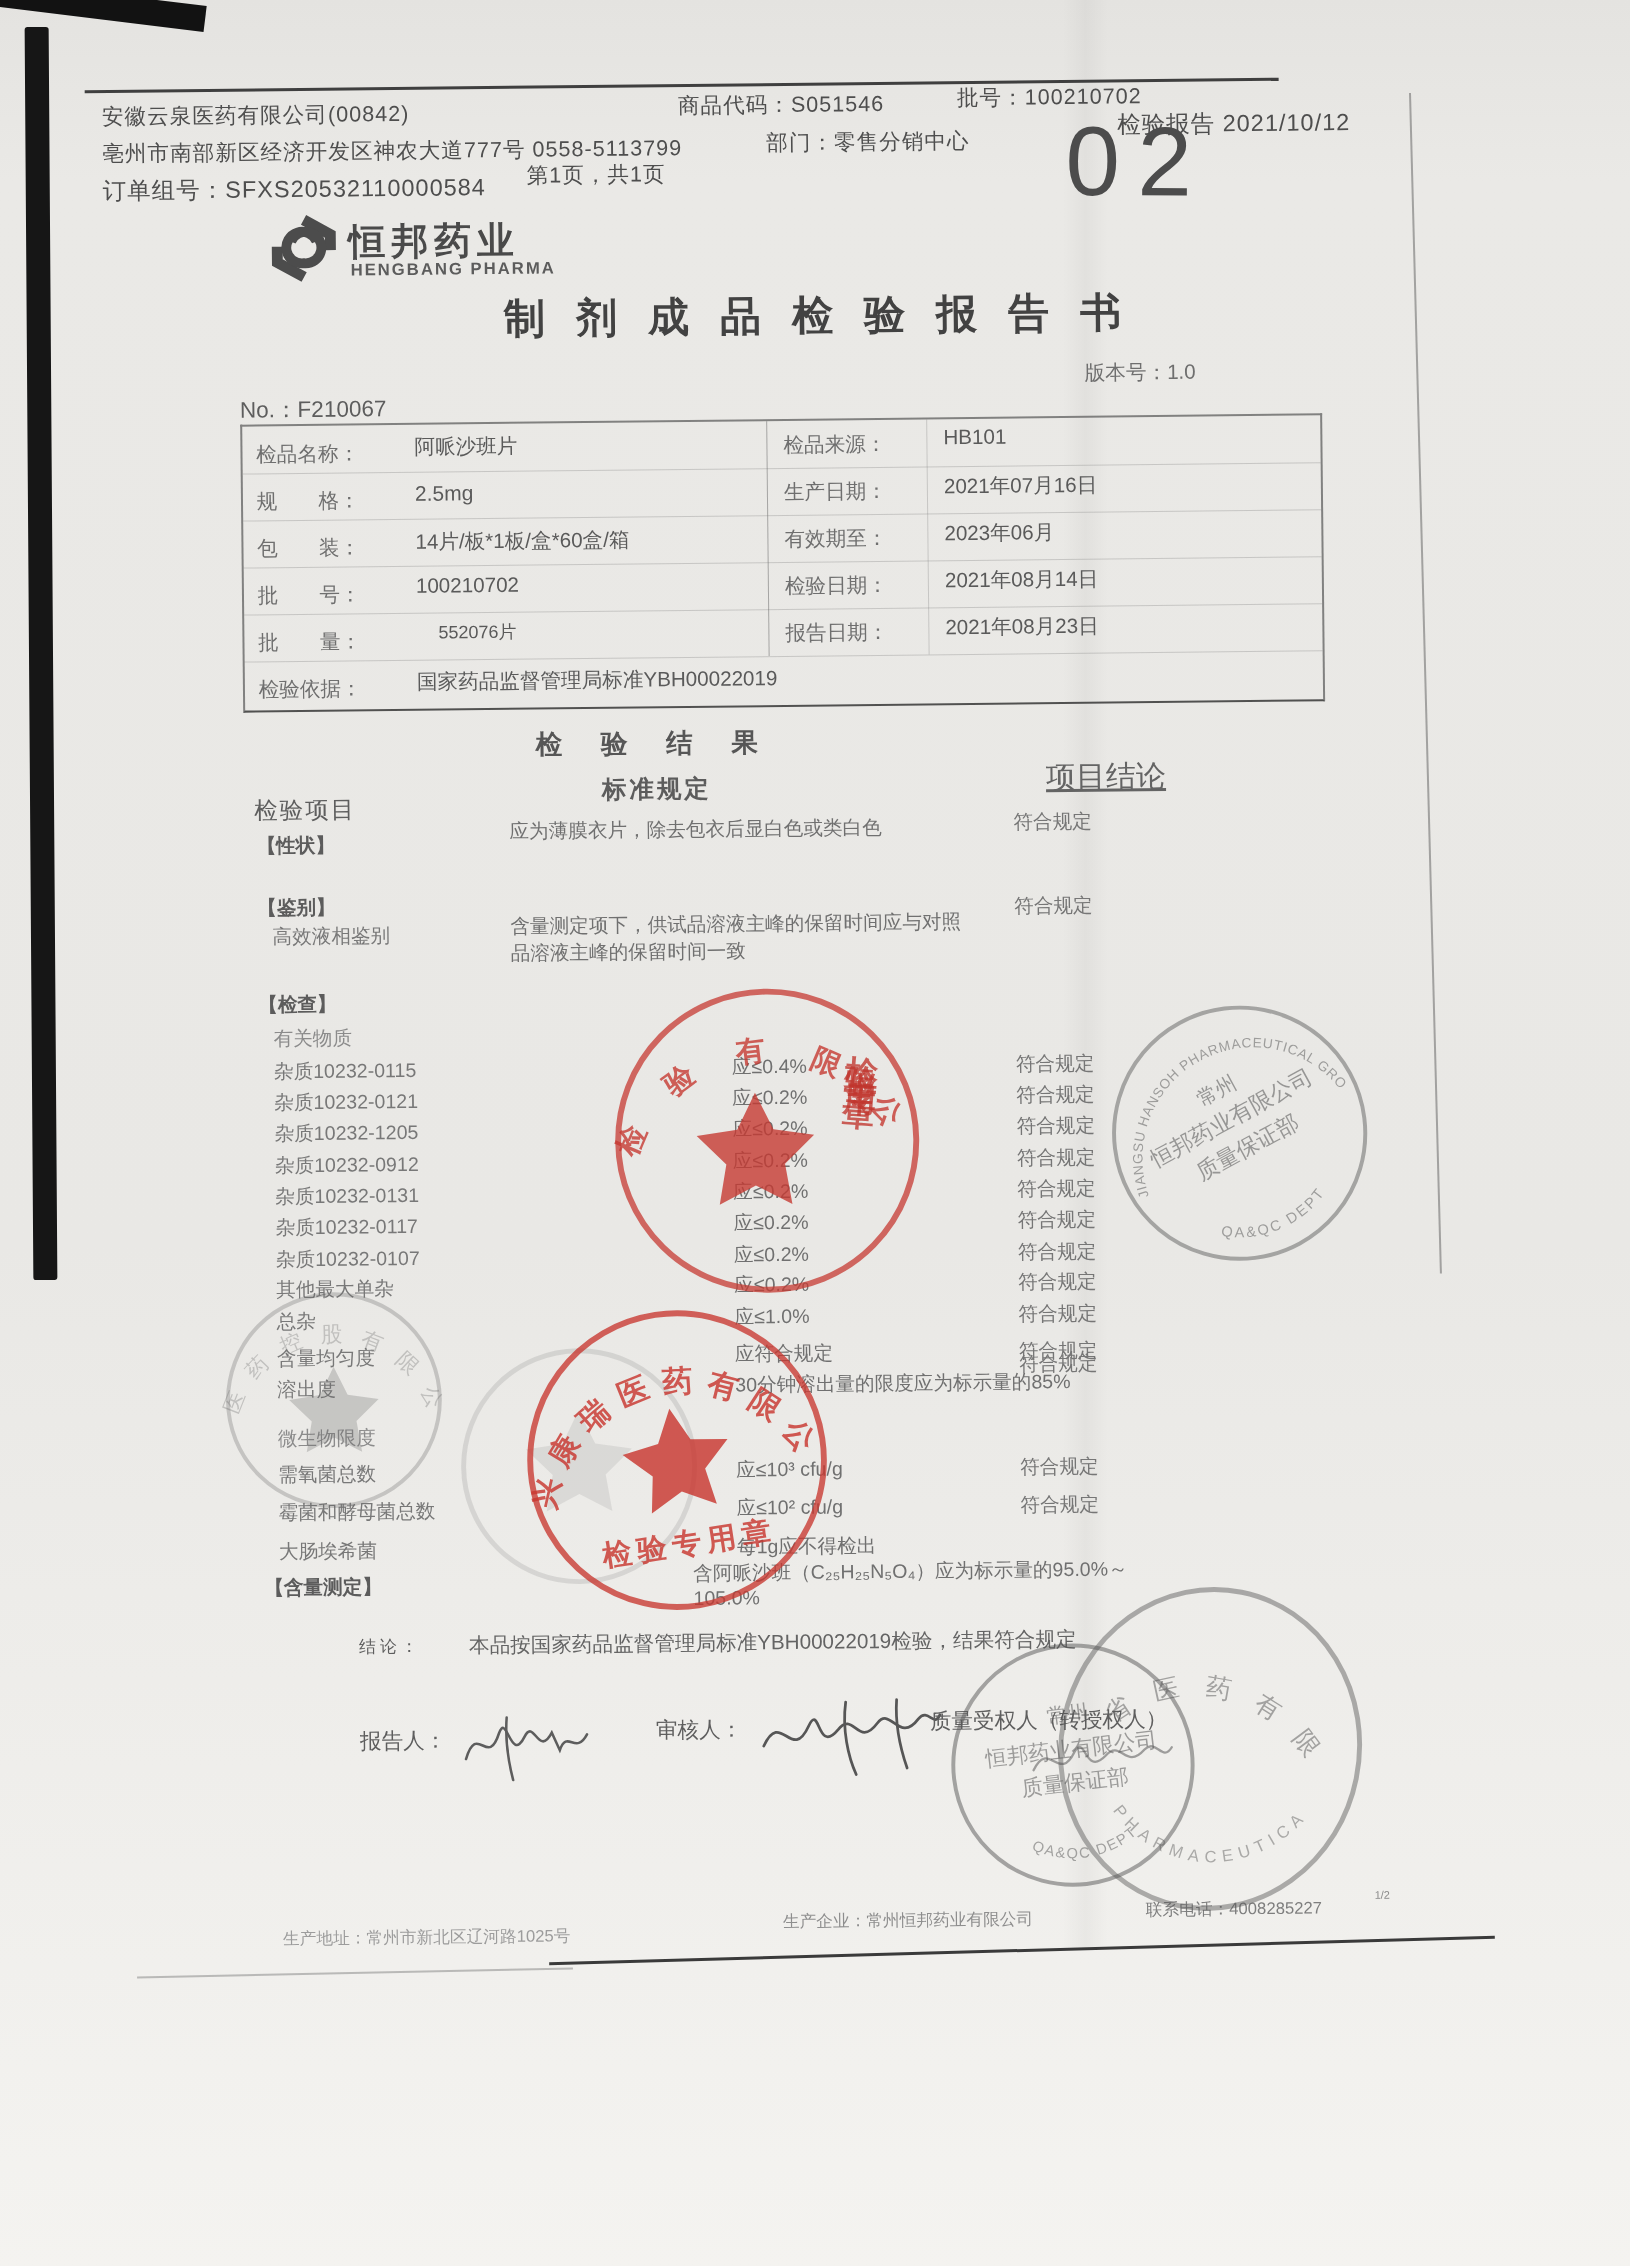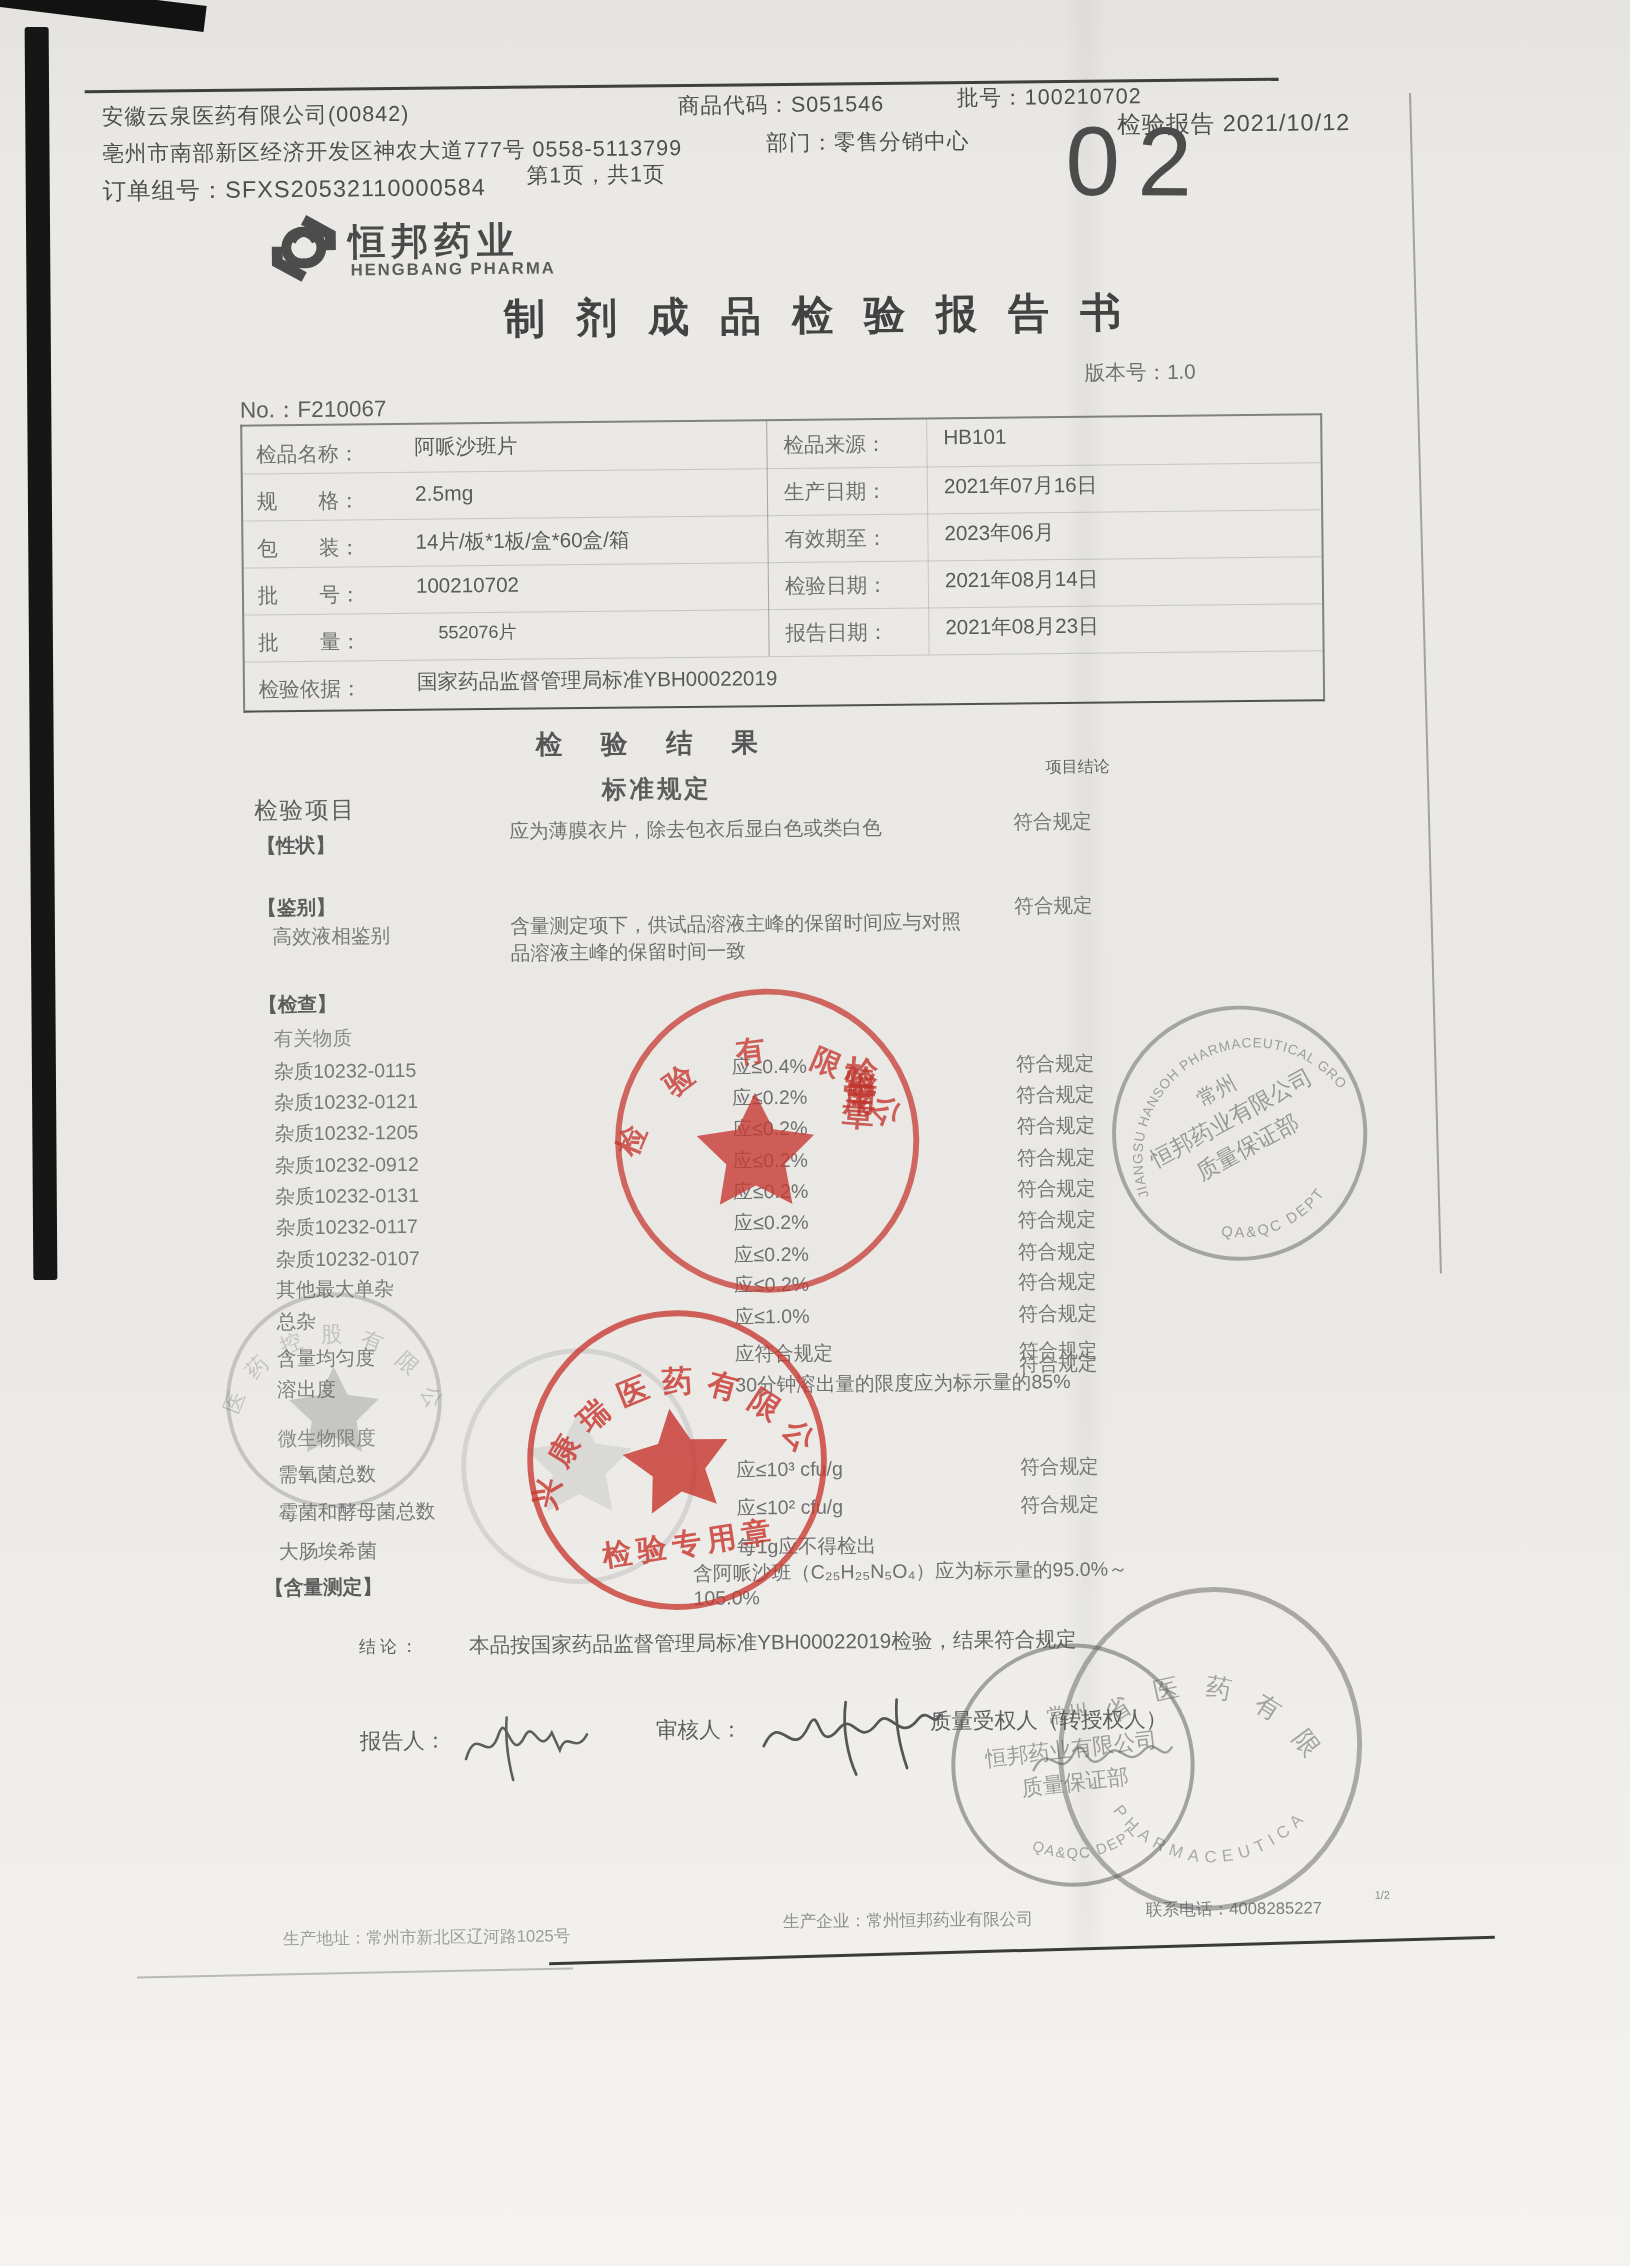--- a/index.html
+++ b/index.html
@@ -92,21 +92,21 @@
     <div class="abs lbl" style="left:541px;top:151px;font-size:20.6px;">检验日期：</div>
     <div class="abs val" style="left:701px;top:147px;font-size:20.6px;">2021年08月14日</div>
     <div class="abs lbl" style="left:541px;top:198px;font-size:20.6px;">报告日期：</div>
     <div class="abs val" style="left:701px;top:194px;font-size:20.6px;">2021年08月23日</div>
 
     <div class="abs lbl" style="left:13.7px;top:249px;font-size:20.6px;">检验依据：</div>
     <div class="abs val" style="left:172px;top:243px;font-size:20.6px;">国家药品监督管理局标准YBH00022019</div>
   </div>
 
   <div class="abs" style="left:537px;top:725px;font-size:26.5px;font-weight:bold;color:#565656;letter-spacing:15.7px;">检  验  结  果</div>
-  <div class="abs" style="left:1047px;top:761px;font-size:16px;color:#646464;">项目结论</div>
+  <div class="abs" style="left:1047px;top:761px;font-size:30px;color:#646464;text-decoration:underline;">项目结论</div>
   <div class="abs" style="left:603px;top:772px;font-size:24.5px;font-weight:bold;color:#5c5c5c;letter-spacing:2.9px;">标准规定</div>
   <div class="abs" style="left:255px;top:790px;font-size:23.5px;color:#5e5e5e;letter-spacing:2px;">检验项目</div>
 
   <div class="rrow" style="top:828px;">
     <span class="cs" style="font-weight:bold;color:#5c5c5c;">【性状】</span>
     <span class="cw" style="top:-11.8px;">应为薄膜衣片，除去包衣后显白色或类白色</span>
     <span class="cc" style="top:-15.7px;">符合规定</span>
   </div>
   <div class="rrow" style="top:890px;">
     <span class="cs" style="font-weight:bold;color:#5c5c5c;">【鉴别】</span>

